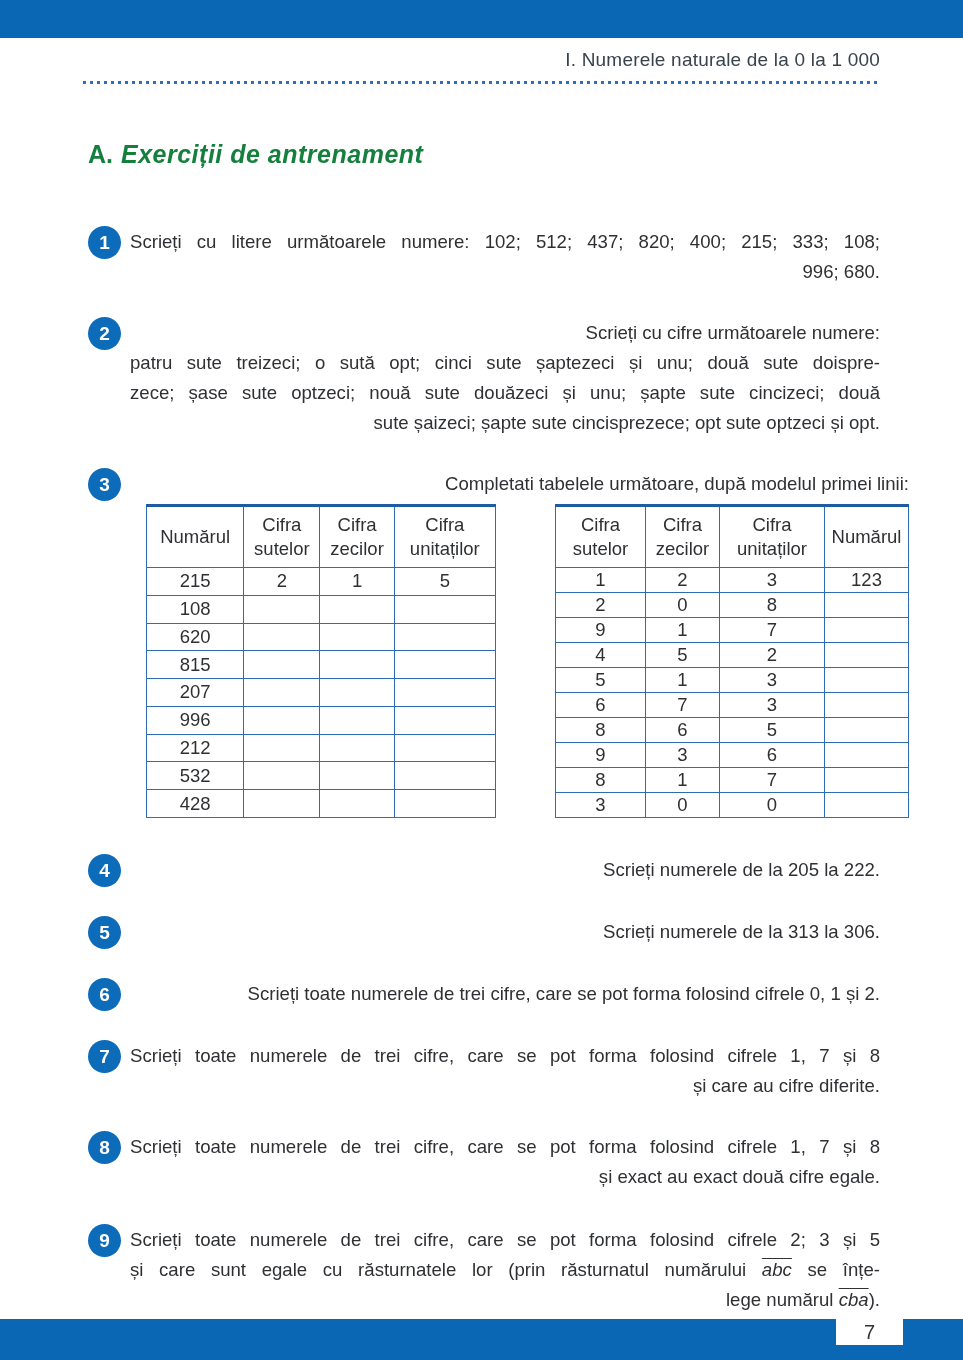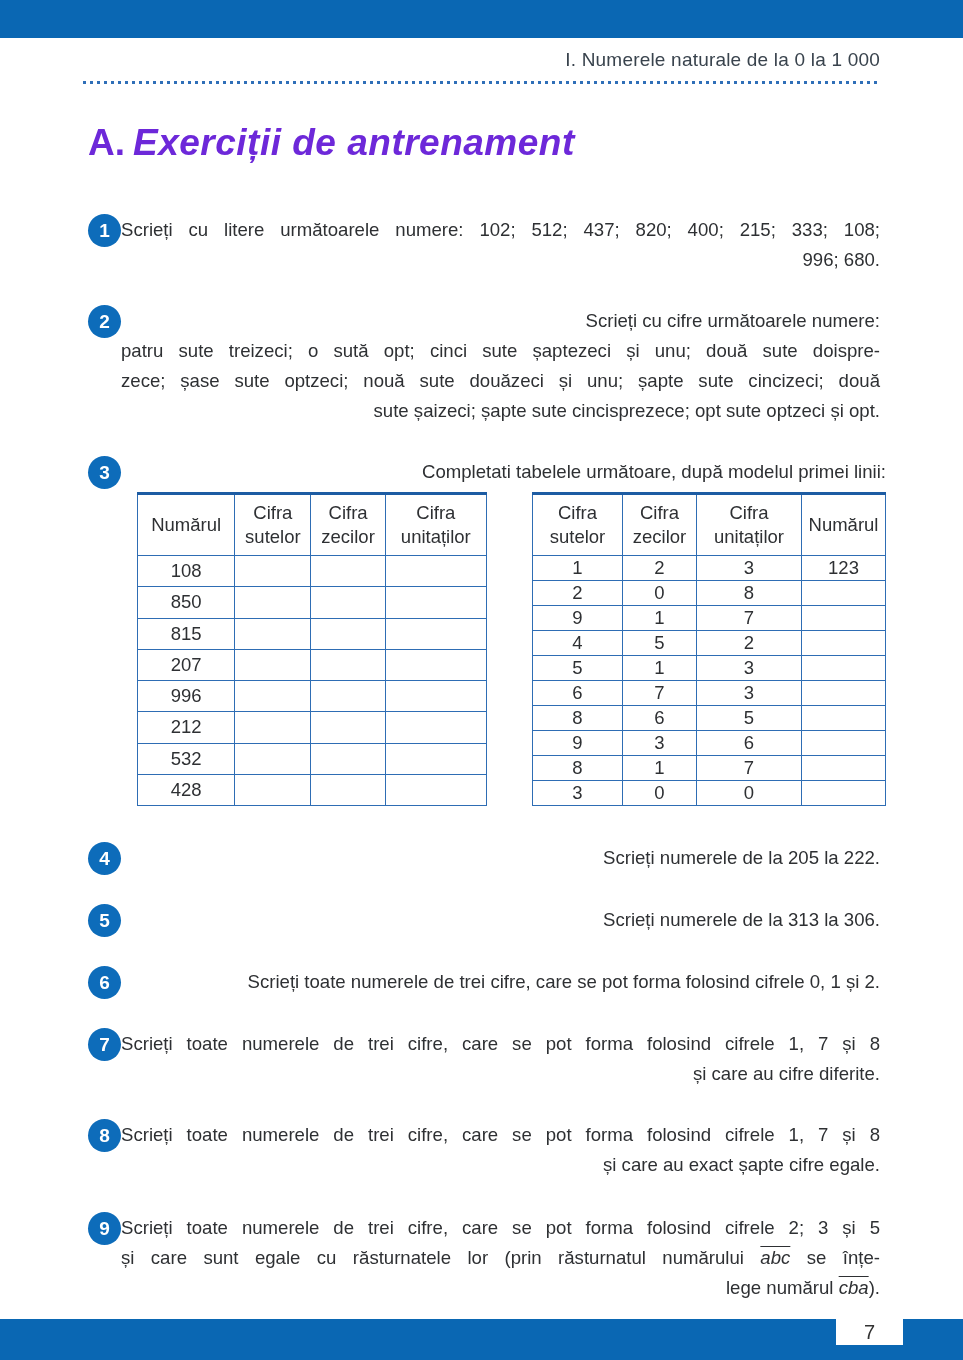--- a/index.html
+++ b/index.html
@@ -25,25 +25,25 @@
     line-height: 24px;
     color: #39434d;
     letter-spacing: .2px;
   }
   .dotted-line {
     height: 3px;
     margin: 9px 82px 0 83px;
     background: repeating-linear-gradient(90deg, #2f6fb8 0 3px, transparent 3px 7px);
   }
   .title {
-    margin: 36px 0 0 88px;
-    font-size: 37px;
+    margin: 48px 0 0 88px;
+    font-size: 25px;
     line-height: 45px;
     font-weight: bold;
-    color: #6d28d9;
+    color: #15803d;
   }
   .title .prefix { font-style: normal; margin-right: 8px; }
   .title .name { font-style: italic; letter-spacing: .5px; }
 
   #exercises { margin-left: 88px; width: 792px; }
   .exercise { display: flex; align-items: flex-start; }
   .exercise.ex-1 { margin-top: 50px; }
   .exercise.ex-2 { margin-top: 31px; }
   .exercise.ex-3 { margin-top: 31px; }
   .exercise.ex-4 { margin-top: 37px; }
@@ -58,35 +58,35 @@
     width: 33px; height: 33px;
     margin-top: -1px;
     border-radius: 50%;
     background: #0d6cba;
     color: #ffffff;
     font-size: 19px;
     font-weight: bold;
     display: flex; align-items: center; justify-content: center;
   }
   .ex-body {
-    margin-left: 0;
+    margin-left: 9px;
     flex: 1;
     font-size: 18.6px;
     line-height: 30px;
     color: #2e3033;
   }
   .line { white-space: nowrap; text-align: right; }
   .line.just {
     white-space: normal;
     text-align: justify;
     text-align-last: justify;
   }
   .ov { font-style: italic; text-decoration: overline; }
 
-  .tables { display: flex; gap: 45px; margin-top: 5px; padding-left: 16px; }
+  .tables { display: flex; gap: 59px; margin-top: 5px; padding-left: 16px; }
   table { border-collapse: collapse; table-layout: fixed; }
   table.t0 { width: 350px; }
   table.t1 { width: 353px; }
   th, td {
     border: 1.5px solid #2e6db4;
     text-align: center;
     font-weight: normal;
     padding: 0 2px;
     overflow: hidden;
   }
@@ -166,27 +166,33 @@
               <thead>
                 <tr>
                   <th>Numărul</th>
                   <th>Cifra sutelor</th>
                   <th>Cifra zecilor</th>
                   <th>Cifra unitaților</th>
                 </tr>
               </thead>
               <tbody>
                 <tr>
+                  <td>215</td>
+                  <td>2</td>
+                  <td>1</td>
+                  <td>5</td>
+                </tr>
+                <tr>
                   <td>108</td>
                   <td></td>
                   <td></td>
                   <td></td>
                 </tr>
                 <tr>
-                  <td>850</td>
+                  <td>620</td>
                   <td></td>
                   <td></td>
                   <td></td>
                 </tr>
                 <tr>
                   <td>815</td>
                   <td></td>
                   <td></td>
                   <td></td>
                 </tr>
@@ -329,21 +335,21 @@
           <div class="line just"><span>Scrieți toate numerele de trei cifre, care se pot forma folosind cifrele 1, 7 și 8</span></div>
           <div class="line"><span>și care au cifre diferite.</span></div>
         </div>
       </div>
       <div class="exercise ex-8">
         <div class="badge">
           <span>8</span>
         </div>
         <div class="ex-body">
           <div class="line just"><span>Scrieți toate numerele de trei cifre, care se pot forma folosind cifrele 1, 7 și 8</span></div>
-          <div class="line"><span>și care au exact șapte cifre egale.</span></div>
+          <div class="line"><span>și exact au exact două cifre egale.</span></div>
         </div>
       </div>
       <div class="exercise ex-9">
         <div class="badge">
           <span>9</span>
         </div>
         <div class="ex-body">
           <div class="line just"><span>Scrieți toate numerele de trei cifre, care se pot forma folosind cifrele 2; 3 și 5</span></div>
           <div class="line just"><span>și care sunt egale cu răsturnatele lor (prin răsturnatul numărului </span><span class="ov">abc</span><span> se înțe-</span></div>
           <div class="line"><span>lege numărul </span><span class="ov">cba</span><span>).</span></div>

